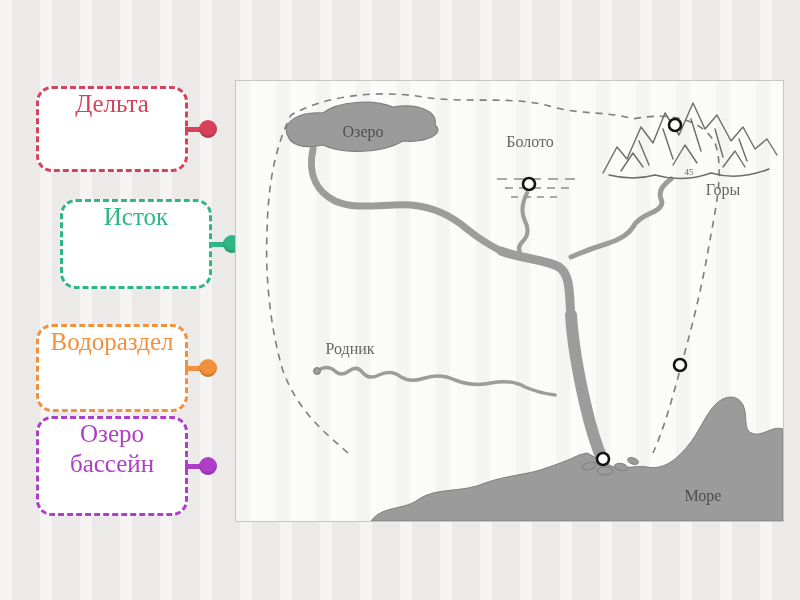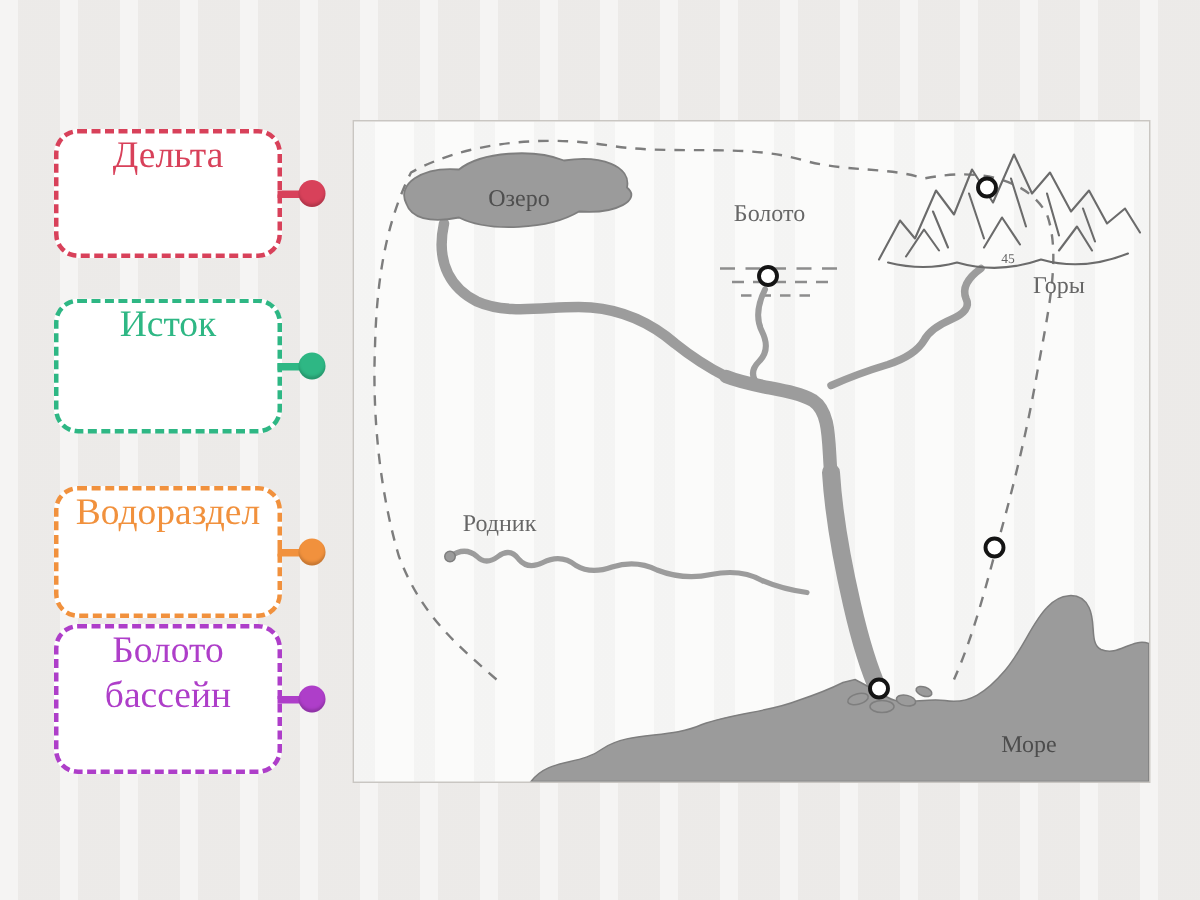--- a/index.html
+++ b/index.html
@@ -17,39 +17,40 @@
     background:#ffffff;
     border:3px dashed var(--c,#888);
     border-radius:16px;
     color:var(--c,#444);
     display:flex;align-items:flex-start;justify-content:center;
     text-align:center;
     font-size:25px;line-height:1.18;
     cursor:pointer;
   }
   .card-1{top:86px;height:80px;}
-  .card-2{top:199px;height:84px;}
+  .card-2{top:199px;height:84px;margin-left:24px;}
   .card-3{top:324px;height:82px;}
   .card-4{top:416px;height:94px;}
   .stub{
     position:absolute;right:-16px;top:calc(50% - 2.5px);
     width:16px;height:5px;background:var(--c,#888);
   }
   .dot{
     position:absolute;right:-32px;top:calc(50% - 9px);
     width:18px;height:18px;border-radius:50%;
     background:var(--c,#888);
     box-shadow:inset 0 -2px 2px rgba(0,0,0,0.18);
   }
   .map-panel{
     position:absolute;left:235px;top:80px;width:530px;height:440px;
     border:1px solid #c9c6c2;
     background:
       repeating-linear-gradient(90deg, rgba(0,0,0,0.028) 0 14px, rgba(255,255,255,0) 14px 40px),
       #fbfbfa;
+    padding-left: 17px;
   }
   svg{display:block;}
   text{font-family:"Liberation Serif", serif;}
 </style>
 </head>
 <body>
 
 <div class="board">
 
   <div class="card card-1" style="--c: #d8415a;">
@@ -64,21 +65,21 @@
     <span class="dot"></span>
   </div>
 
   <div class="card card-3" style="--c: #f1913d;">
     <span class="card-text">Водораздел</span>
     <span class="stub"></span>
     <span class="dot"></span>
   </div>
 
   <div class="card card-4" style="--c: #ae3ec9;">
-    <span class="card-text">Болото бассейн</span>
+    <span class="card-text">Озеро бассейн</span>
     <span class="stub"></span>
     <span class="dot"></span>
   </div>
 
   <div class="map-panel">
     <svg width="530" height="440" viewBox="0 0 530 440">
 
       <path d="M 95 372 C 70 350, 45 330, 30 290 C 18 250, 12 200, 14 150 C 15 110, 20 70, 38 34
            C 70 16, 120 8, 170 16 C 215 23, 260 14, 300 26 C 330 34, 355 30, 380 38
            C 420 30, 450 40, 462 62 C 472 90, 462 130, 455 170 C 448 210, 438 250, 428 285

